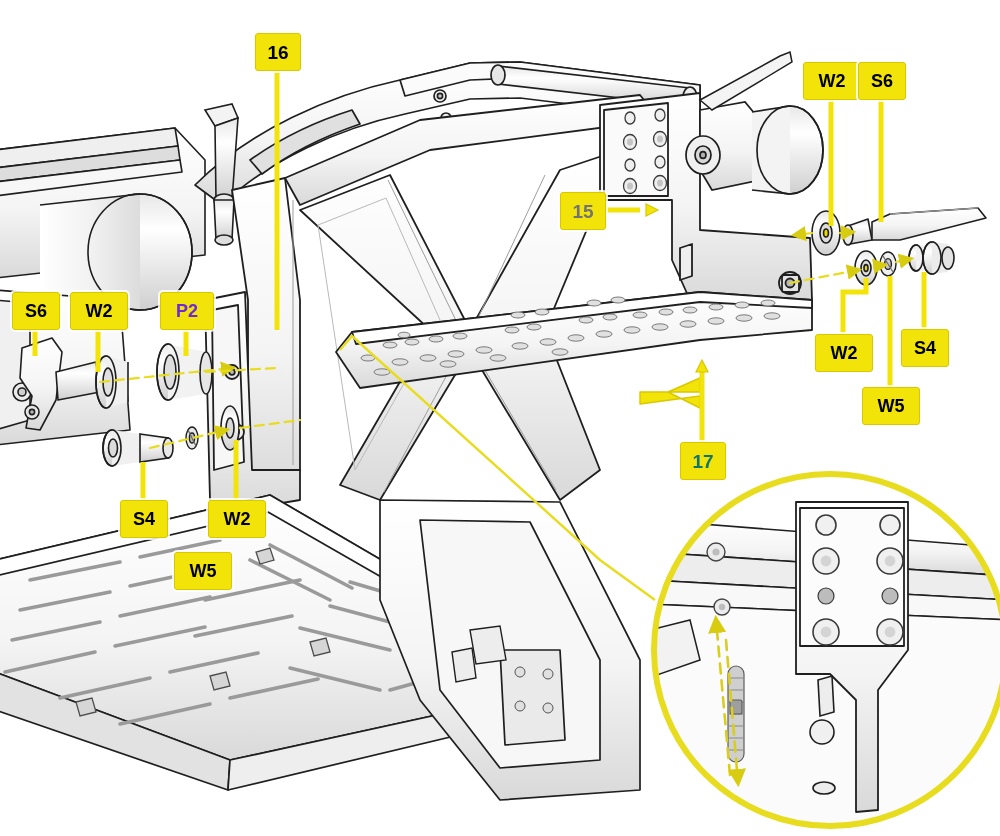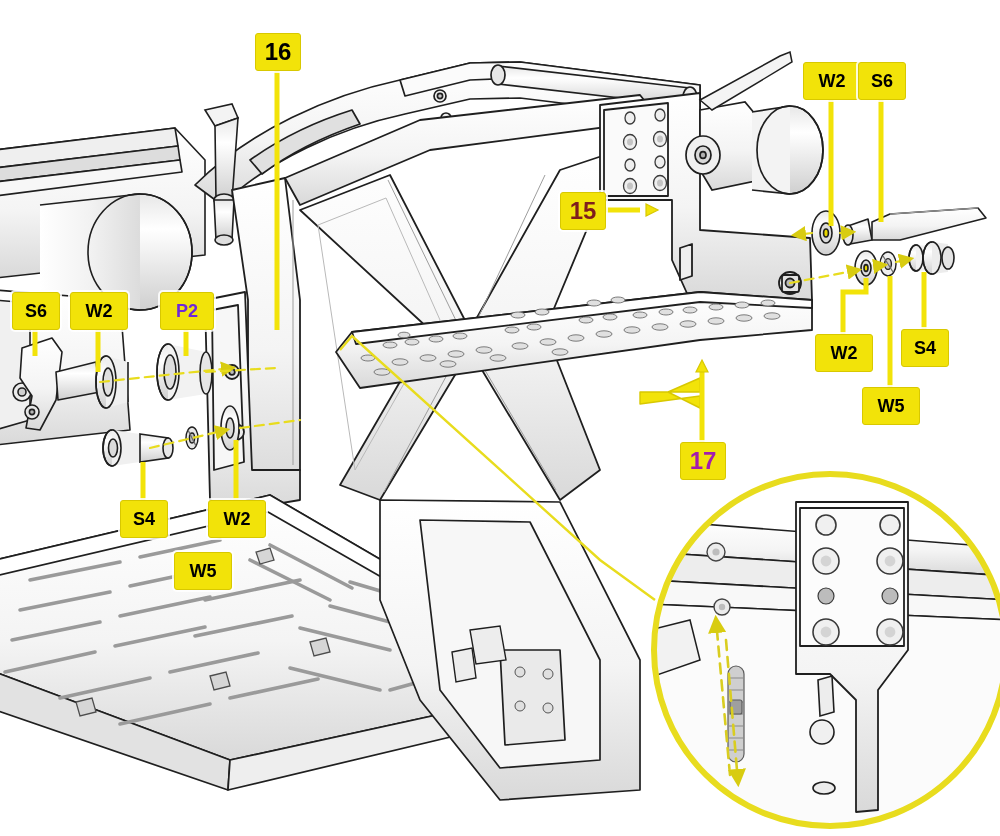--- a/index.html
+++ b/index.html
@@ -18,21 +18,21 @@
     color:#000;
     font-family:"Liberation Sans",sans-serif;
     font-weight:bold;
     display:flex;align-items:center;justify-content:center;
     box-shadow:0 0 0 2px rgba(255,255,255,0.85);
     line-height:1;
     z-index:40;
     user-select:none;
   }
   .c-sm{font-size:18px;}
-  .c-num{font-size:24px;}
+  .c-num{font-size:19px;}
 </style>
 </head>
 <body>
 
 <div id="stage">
 
 <svg id="art" viewBox="0 0 1000 836">
   <defs>
     <linearGradient id="gMetal" x1="0" y1="0" x2="0" y2="1">
       <stop offset="0%" stop-color="#ffffff"></stop>
@@ -470,24 +470,24 @@
     <path d="M702,360 L708,372 L696,372 Z"></path>
     <path d="M646,204 L646,216 L658,210 Z"></path>
   </g>
 
 </svg>
 
 <div id="callout-layer">
       <div class="callout c-num" style="left: 255px; top: 33px; width: 44px; height: 36px; background: rgb(242, 227, 9); border-color: rgb(216, 200, 0); color: rgb(0, 0, 0);">
         <span>16</span>
       </div>
-      <div class="callout c-num" style="left: 560px; top: 192px; width: 44px; height: 36px; background: rgb(242, 227, 9); border-color: rgb(216, 200, 0); color: #7f1d1d;">
+      <div class="callout c-num" style="left: 560px; top: 192px; width: 44px; height: 36px; background: rgb(242, 227, 9); border-color: rgb(216, 200, 0); color: #737373;">
         <span>15</span>
       </div>
-      <div class="callout c-num" style="left: 680px; top: 442px; width: 44px; height: 36px; background: rgb(242, 227, 9); border-color: rgb(216, 200, 0); color: #a21caf;">
+      <div class="callout c-num" style="left: 680px; top: 442px; width: 44px; height: 36px; background: rgb(242, 227, 9); border-color: rgb(216, 200, 0); color: #0f766e;">
         <span>17</span>
       </div>
       <div class="callout c-sm" style="left: 12px; top: 292px; width: 46px; height: 36px; background: rgb(242, 227, 9); border-color: rgb(216, 200, 0); color: rgb(0, 0, 0);">
         <span>S6</span>
       </div>
       <div class="callout c-sm" style="left: 70px; top: 292px; width: 56px; height: 36px; background: rgb(242, 227, 9); border-color: rgb(216, 200, 0); color: rgb(0, 0, 0);">
         <span>W2</span>
       </div>
       <div class="callout c-sm" style="left: 160px; top: 292px; width: 52px; height: 36px; background: rgb(242, 227, 9); border-color: rgb(216, 200, 0); color: #6d28d9;">
         <span>P2</span>

